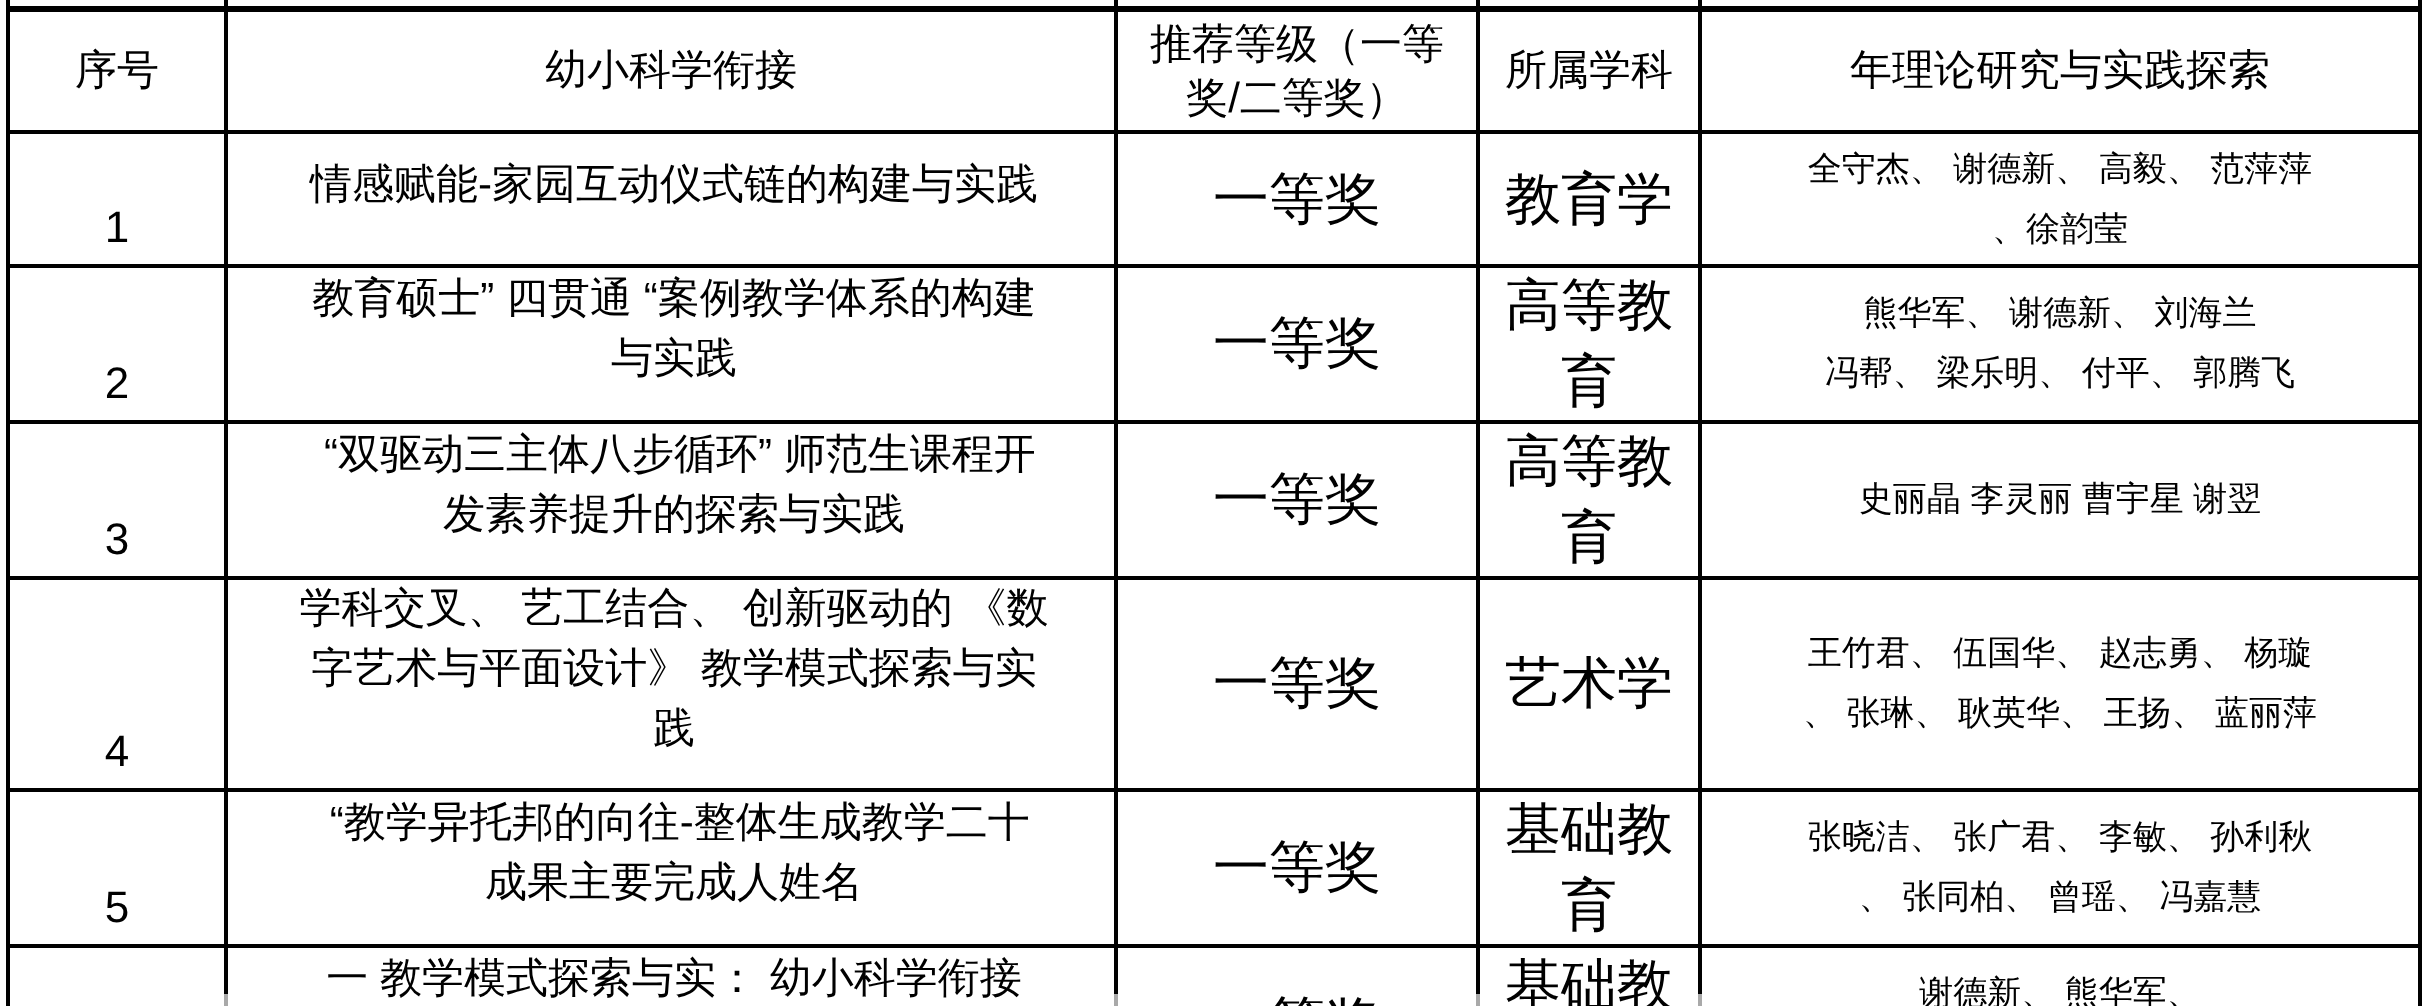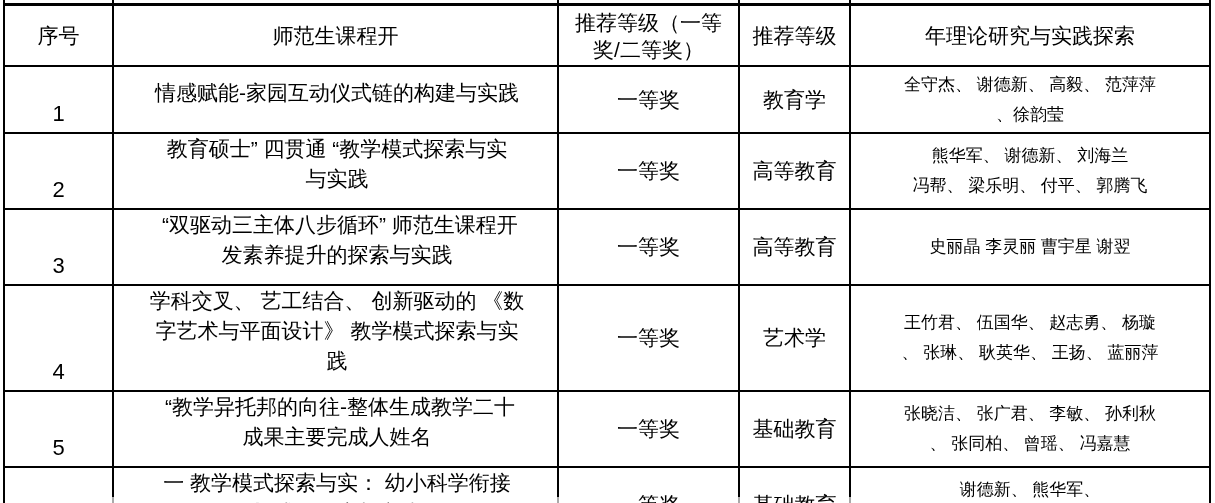--- a/index.html
+++ b/index.html
@@ -17,21 +17,21 @@
   tr.sliver-top td{border-top:none;border-bottom:3px solid #000;height:3px;padding:0;}
   tr.hdr th{
     height:57px;font-size:21px;line-height:27px;
     text-align:center;vertical-align:middle;white-space:pre-wrap;
   }
   td.no{text-align:center;vertical-align:bottom;font-size:22px;padding:0 0 5px 0;}
   td.name{
     font-size:21px;line-height:30px;text-align:center;vertical-align:middle;
     padding:0 2px 14px 5px;white-space:pre-wrap;
   }
-  td.award,td.subject{font-size:21px;text-align:center;vertical-align:middle;padding:0;}
+  td.award,td.subject{font-size:28px;text-align:center;vertical-align:middle;padding:0;}
   td.people{
     font-size:17px;line-height:30px;text-align:center;vertical-align:middle;
     white-space:pre-wrap;padding:0 2px;
   }
   tr.r1{height:67px;} tr.r2{height:66px;} tr.r3{height:66px;}
   tr.r4{height:100px;} tr.r5{height:66px;} tr.r6{height:62px;}
   tr.last td{border-bottom:3px solid #000;}
   .sliver-bottom{position:absolute;top:497px;left:0;width:1215px;height:6px;}
   .sliver-bottom span{position:absolute;top:0;width:2px;height:6px;background:#a9a9a9;}
   .sb1{left:112px;} .sb2{left:557px;} .sb3{left:738px;} .sb4{left:849px;}
@@ -51,37 +51,37 @@
     <tbody>
         <tr class="sliver-top">
       <td></td>
       <td></td>
       <td></td>
       <td></td>
       <td></td>
     </tr>
     <tr class="hdr">
       <th>序号</th>
-      <th>师范生课程开</th>
+      <th>幼小科学衔接</th>
       <th>推荐等级（一等
 奖/二等奖）</th>
-      <th>推荐等级</th>
+      <th>所属学科</th>
       <th>年理论研究与实践探索</th>
     </tr>
     <tr class="r1">
       <td class="no">1</td>
       <td class="name">情感赋能-家园互动仪式链的构建与实践</td>
       <td class="award">一等奖</td>
       <td class="subject">教育学</td>
       <td class="people">全守杰、 谢德新、 高毅、 范萍萍
 、徐韵莹</td>
     </tr>
     <tr class="r2">
       <td class="no">2</td>
-      <td class="name">教育硕士” 四贯通 “教学模式探索与实
+      <td class="name">教育硕士” 四贯通 “案例教学体系的构建
 与实践</td>
       <td class="award">一等奖</td>
       <td class="subject">高等教育</td>
       <td class="people">熊华军、 谢德新、 刘海兰
 冯帮、 梁乐明、 付平、 郭腾飞</td>
     </tr>
     <tr class="r3">
       <td class="no">3</td>
       <td class="name"> “双驱动三主体八步循环” 师范生课程开
 发素养提升的探索与实践</td>

